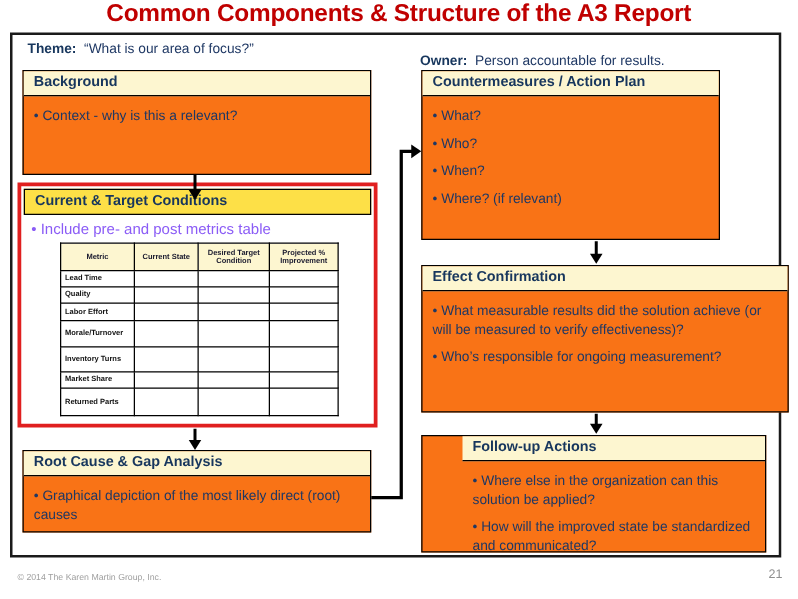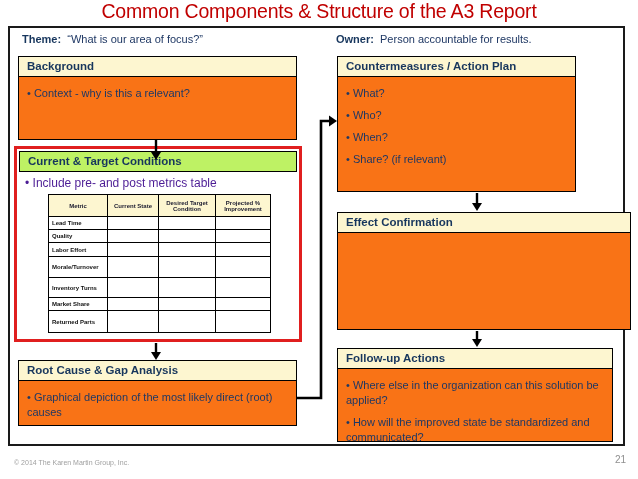--- a/index.html
+++ b/index.html
@@ -5,62 +5,62 @@
   * { margin:0; padding:0; box-sizing:border-box; }
   html,body { width:638px; height:479px; }
   body {
     position:relative;
     font-family:"Liberation Sans", sans-serif;
     background:#ffffff;
     overflow:hidden;
   }
   .slide-title {
     position:absolute; top:0; left:0; width:638px;
-    text-align:center; font-size:19.5px; font-weight:normal;
+    text-align:center; font-size:19.5px; font-weight:bold;
     color:#c00000; letter-spacing:-0.2px;
   }
   .outer-frame {
     position:absolute; left:8px; top:26px; width:617px; height:420px;
     border:2px solid #1a1a1a; background:#ffffff;
   }
   .meta-line { position:absolute; font-size:11px; color:#1f3864; white-space:nowrap; }
   .meta-line b { color:#17365d;margin-top:20px; }
   #theme-line { left:22px; top:33px; }
-  #owner-line { left:336px; top:33px; }
+  #owner-line { left:336px; top:43px; }
 
   .a3-box {
     position:absolute; border:1.4px solid #000; background:#f97316;
   }
   .a3-box .box-header {
     background:#fdf6d0; border-bottom:1.4px solid #000;
     font-size:11.5px; font-weight:bold; color:#17365d;
     padding:3px 8px 0 8px; height:20px;
   }
   .box-body { padding:2px 8px 0 8px; }
   .bullet {
     font-size:11px; color:#1f3864; line-height:15px; margin-top:7px;
   }
   .bullet::before { content:"• "; }
 
   #box-background { left:18px; top:56px; width:279px; height:84px; }
   #box-rootcause  { left:18px; top:360px; width:279px; height:66px; }
   #box-counter    { left:337px; top:56px; width:239px; height:136px; }
   #box-effect     { left:337px; top:212px; width:294px; height:118px; }
-  #box-followup   { left:337px; top:348px; width:276px; height:94px; }
+  #box-followup   { left:337px; top:348px; width:276px; height:94px;padding-left:32px; }
 
   .red-wrap {
     position:absolute; left:14px; top:146px; width:288px; height:196px;
     border:3px solid #e01f1f; background:#fff;
   }
   .red-wrap .box-header {
     margin:2px 2px 0 2px; border:1.2px solid #000;
-    background:#bef264; font-size:11.5px; font-weight:bold; color:#17365d;
+    background:#fde047; font-size:11.5px; font-weight:bold; color:#17365d;
     padding:3px 8px 0 8px; height:21px;
   }
-  .red-wrap .bullet { font-size:12px; margin:4px 12px 3px 8px; color:#4c1d95; }
+  .red-wrap .bullet { font-size:12px; margin:4px 12px 3px 8px; color:#8b5cf6; }
 
   table.metrics {
     border-collapse:collapse; margin-left:31px; table-layout:fixed;
   }
   table.metrics th, table.metrics td {
     border:1px solid #000; font-size:6px; overflow:hidden;
   }
   table.metrics th {
     background:#fdf6d0; color:#1a1a2e; font-weight:bold;
     text-align:center; height:22px; padding:1px;
@@ -161,26 +161,30 @@
     <div class="bullet">Graphical depiction of the most likely direct (root) causes</div>
   </div>
 </div>
 
 <div class="a3-box" id="box-counter">
   <div class="box-header">Countermeasures / Action Plan</div>
   <div class="box-body">
     <div class="bullet">What?</div>
     <div class="bullet">Who?</div>
     <div class="bullet">When?</div>
-    <div class="bullet">Share? (if relevant)</div>
+    <div class="bullet">Where? (if relevant)</div>
   </div>
 </div>
 
 <div class="a3-box" id="box-effect">
   <div class="box-header">Effect Confirmation</div>
+  <div class="box-body">
+    <div class="bullet">What measurable results did the solution achieve (or will be measured to verify effectiveness)?</div>
+    <div class="bullet">Who’s responsible for ongoing measurement?</div>
+  </div>
 </div>
 
 <div class="a3-box" id="box-followup">
   <div class="box-header">Follow-up Actions</div>
   <div class="box-body">
     <div class="bullet">Where else in the organization can this solution be applied?</div>
     <div class="bullet">How will the improved state be standardized and communicated?</div>
   </div>
 </div>
 

